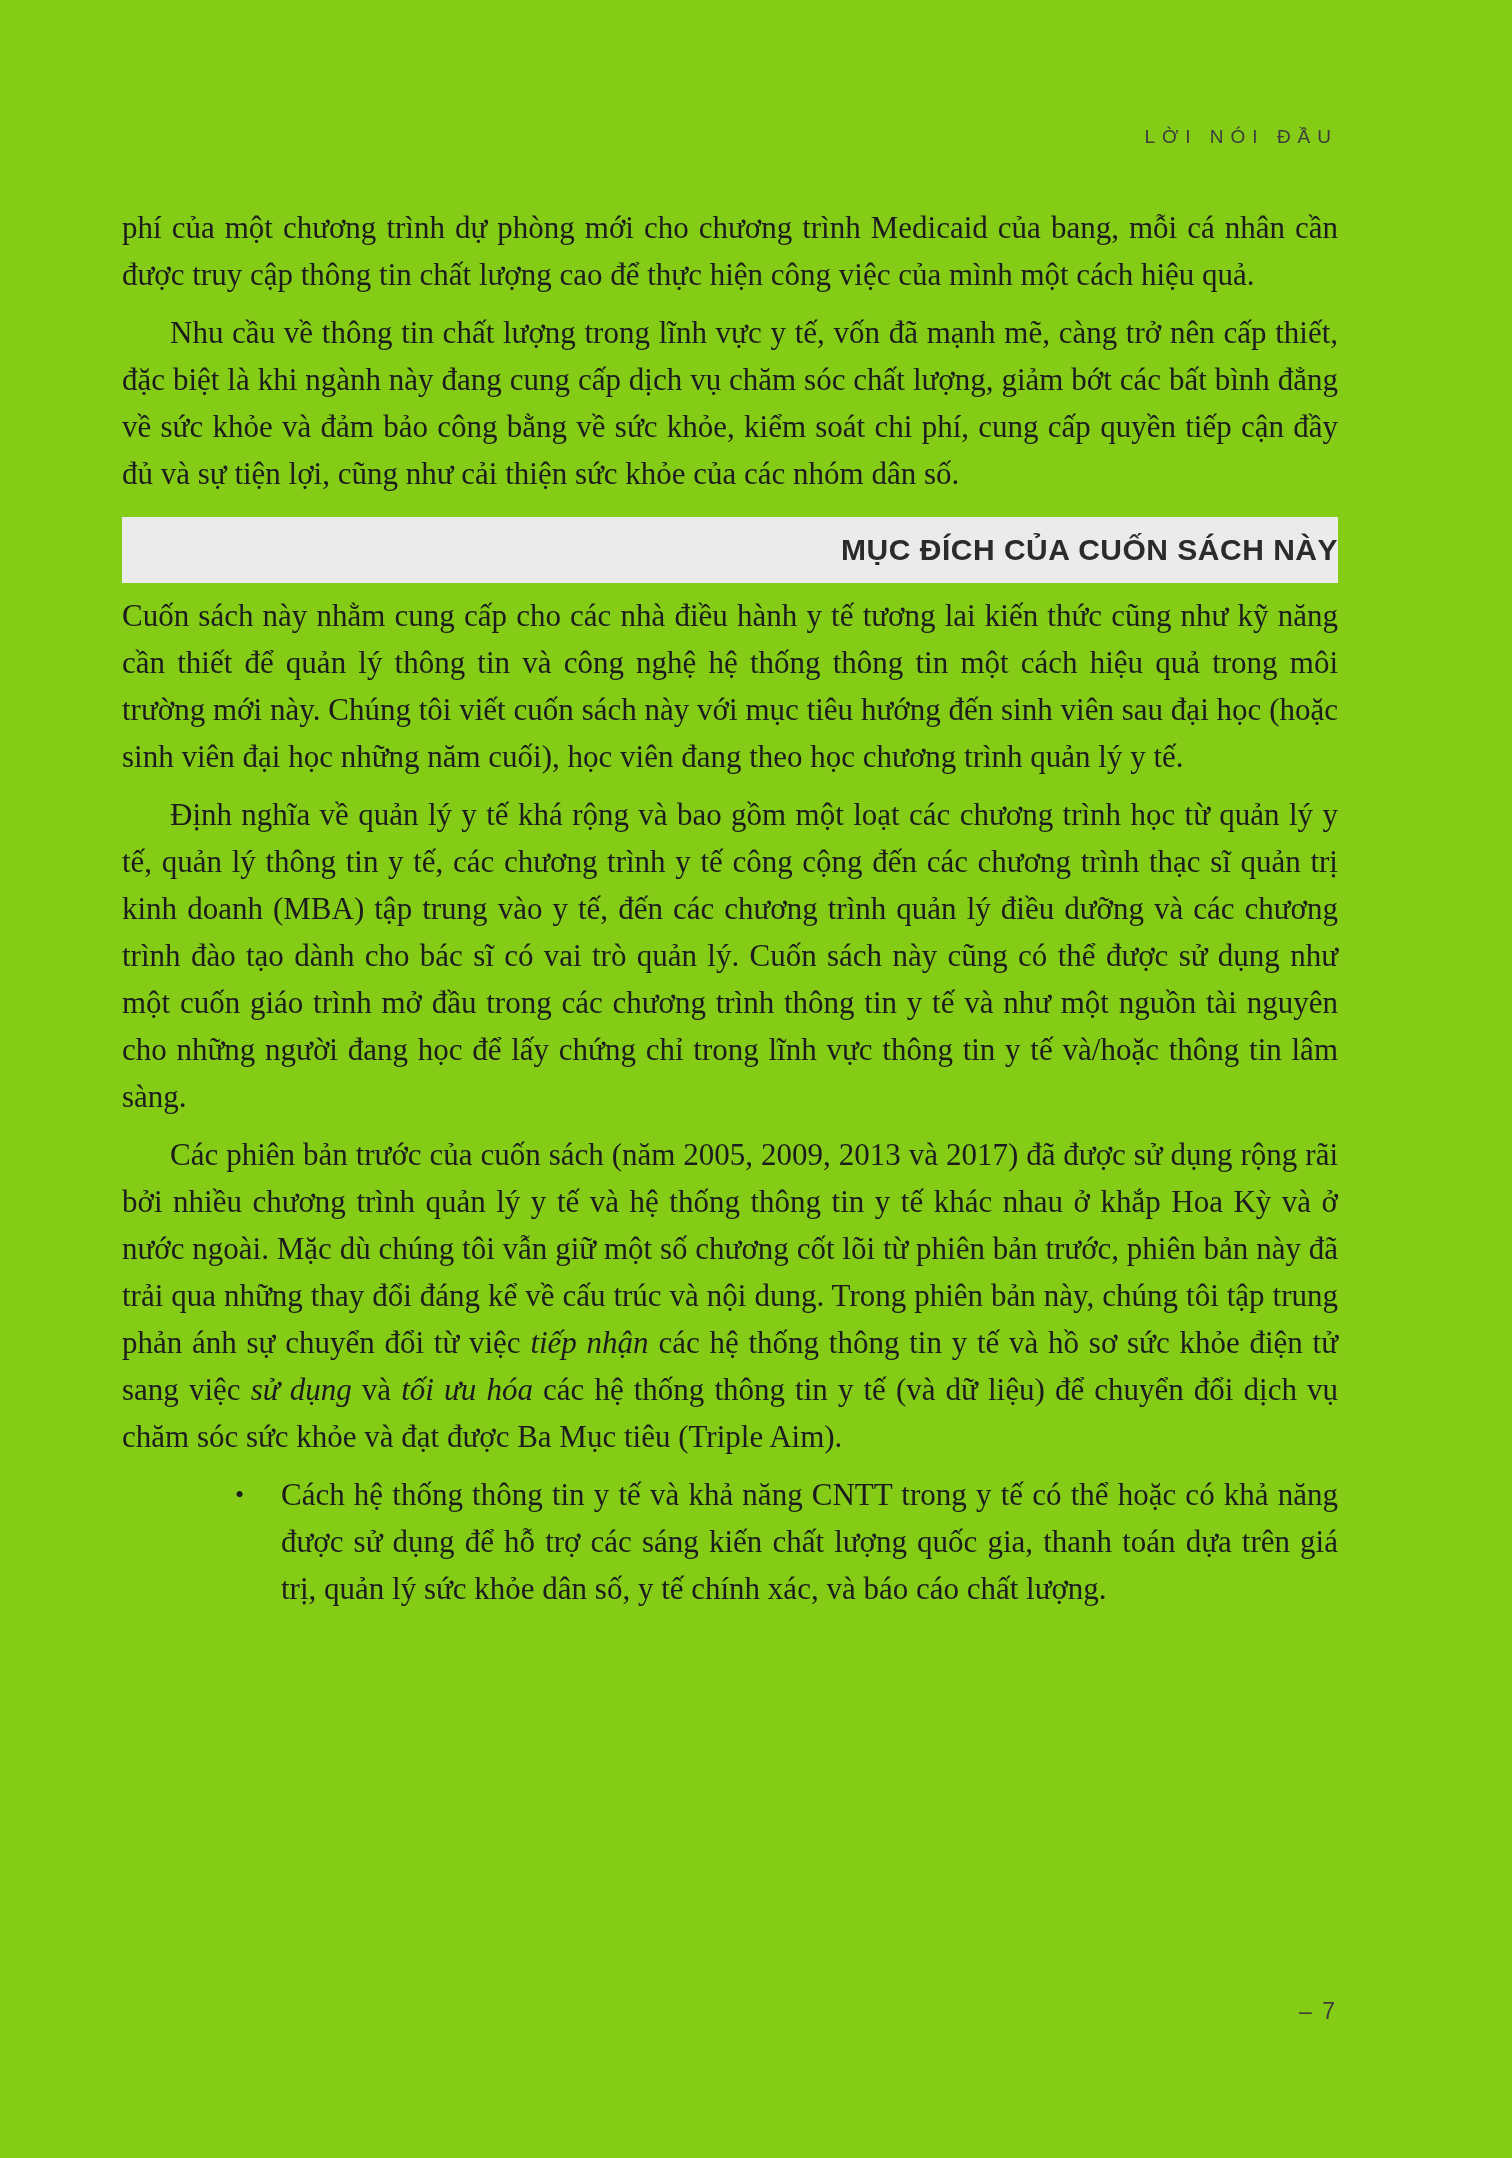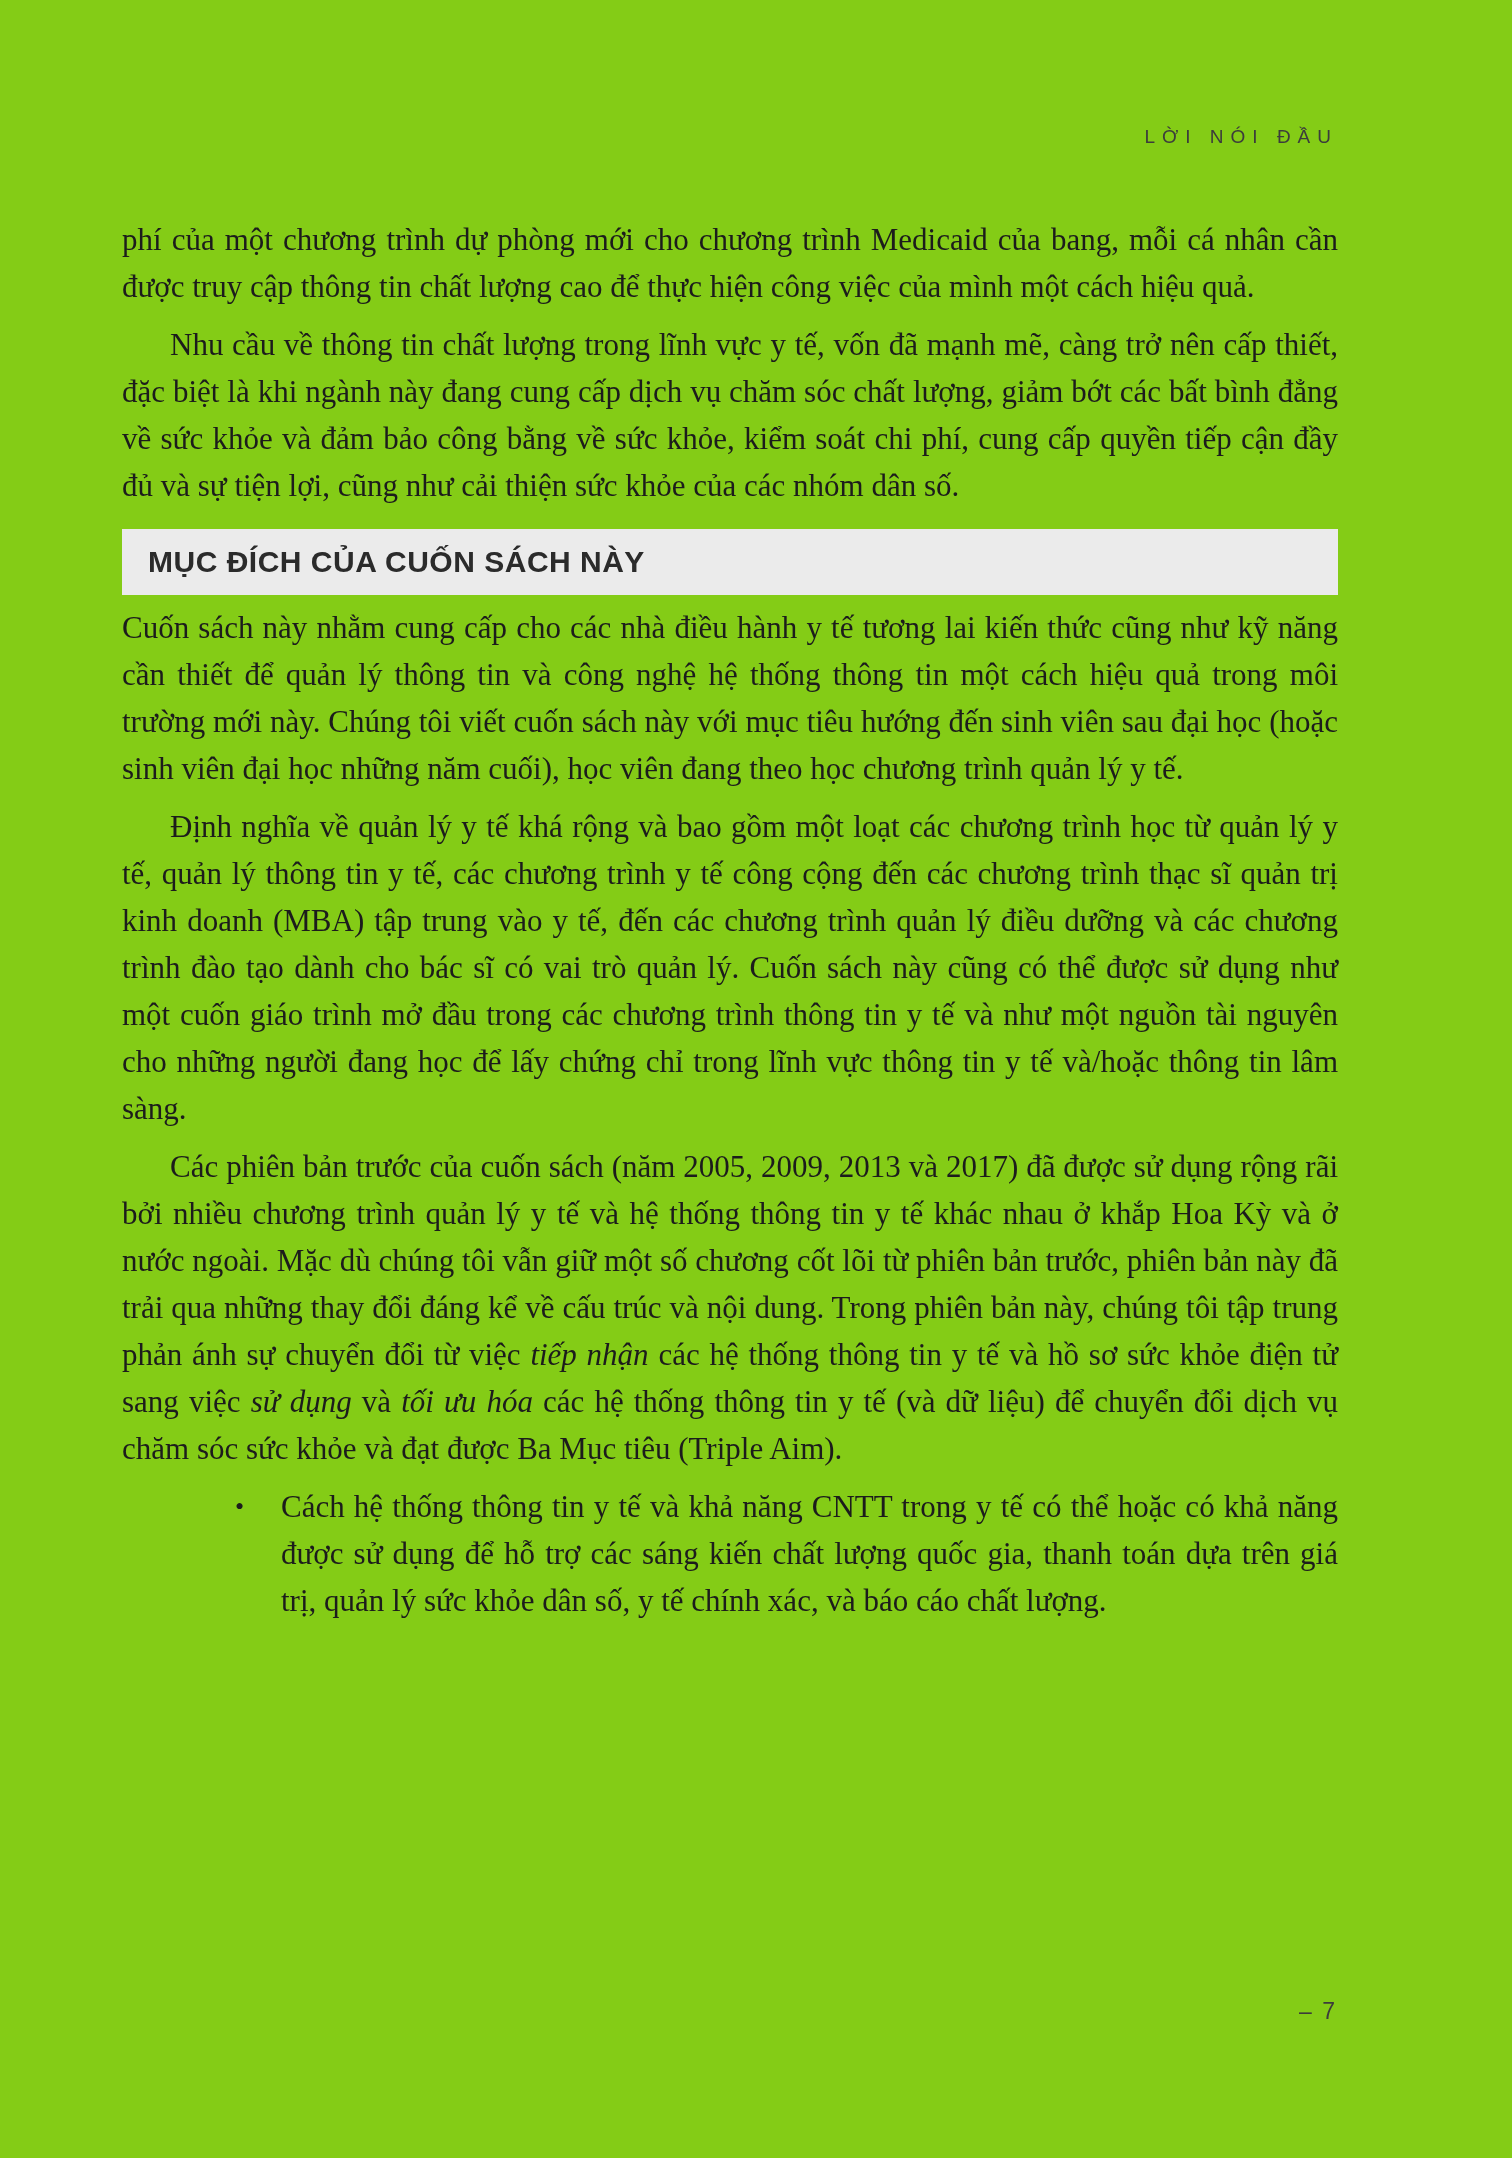--- a/index.html
+++ b/index.html
@@ -23,41 +23,42 @@
     right:174px;
     font-family:"Liberation Sans","DejaVu Sans",sans-serif;
     font-size:19px;
     font-weight:400;
     letter-spacing:7px;
     color:var(--muted-text);
     white-space:nowrap;
   }
   .content{
     position:absolute;
-    top:216px;
+    top:204px;
     left:122px;
     width:1216px;
   }
   .body-para{
     margin:0 0 11px 0;
     font-size:31px;
     line-height:47px;
     text-align:justify;
     color:var(--body-text);
   }
   .body-para.indent{ text-indent:48px; }
   .body-para i{ }
   .section-heading-bar{
     margin:20px 0 9px 0;
     background:var(--heading-bg);
     height:66px;
     display:flex;
     align-items:center;
     padding-left:26px;
     box-sizing:border-box;
+    justify-content:flex-end;
   }
   .section-heading-text{
     font-family:"Liberation Sans","DejaVu Sans",sans-serif;
     font-weight:700;
     font-size:30px;
     letter-spacing:0.5px;
     color:#2b2b2b;
     white-space:nowrap;
   }
   .bullet-list{ margin-top:0; }

